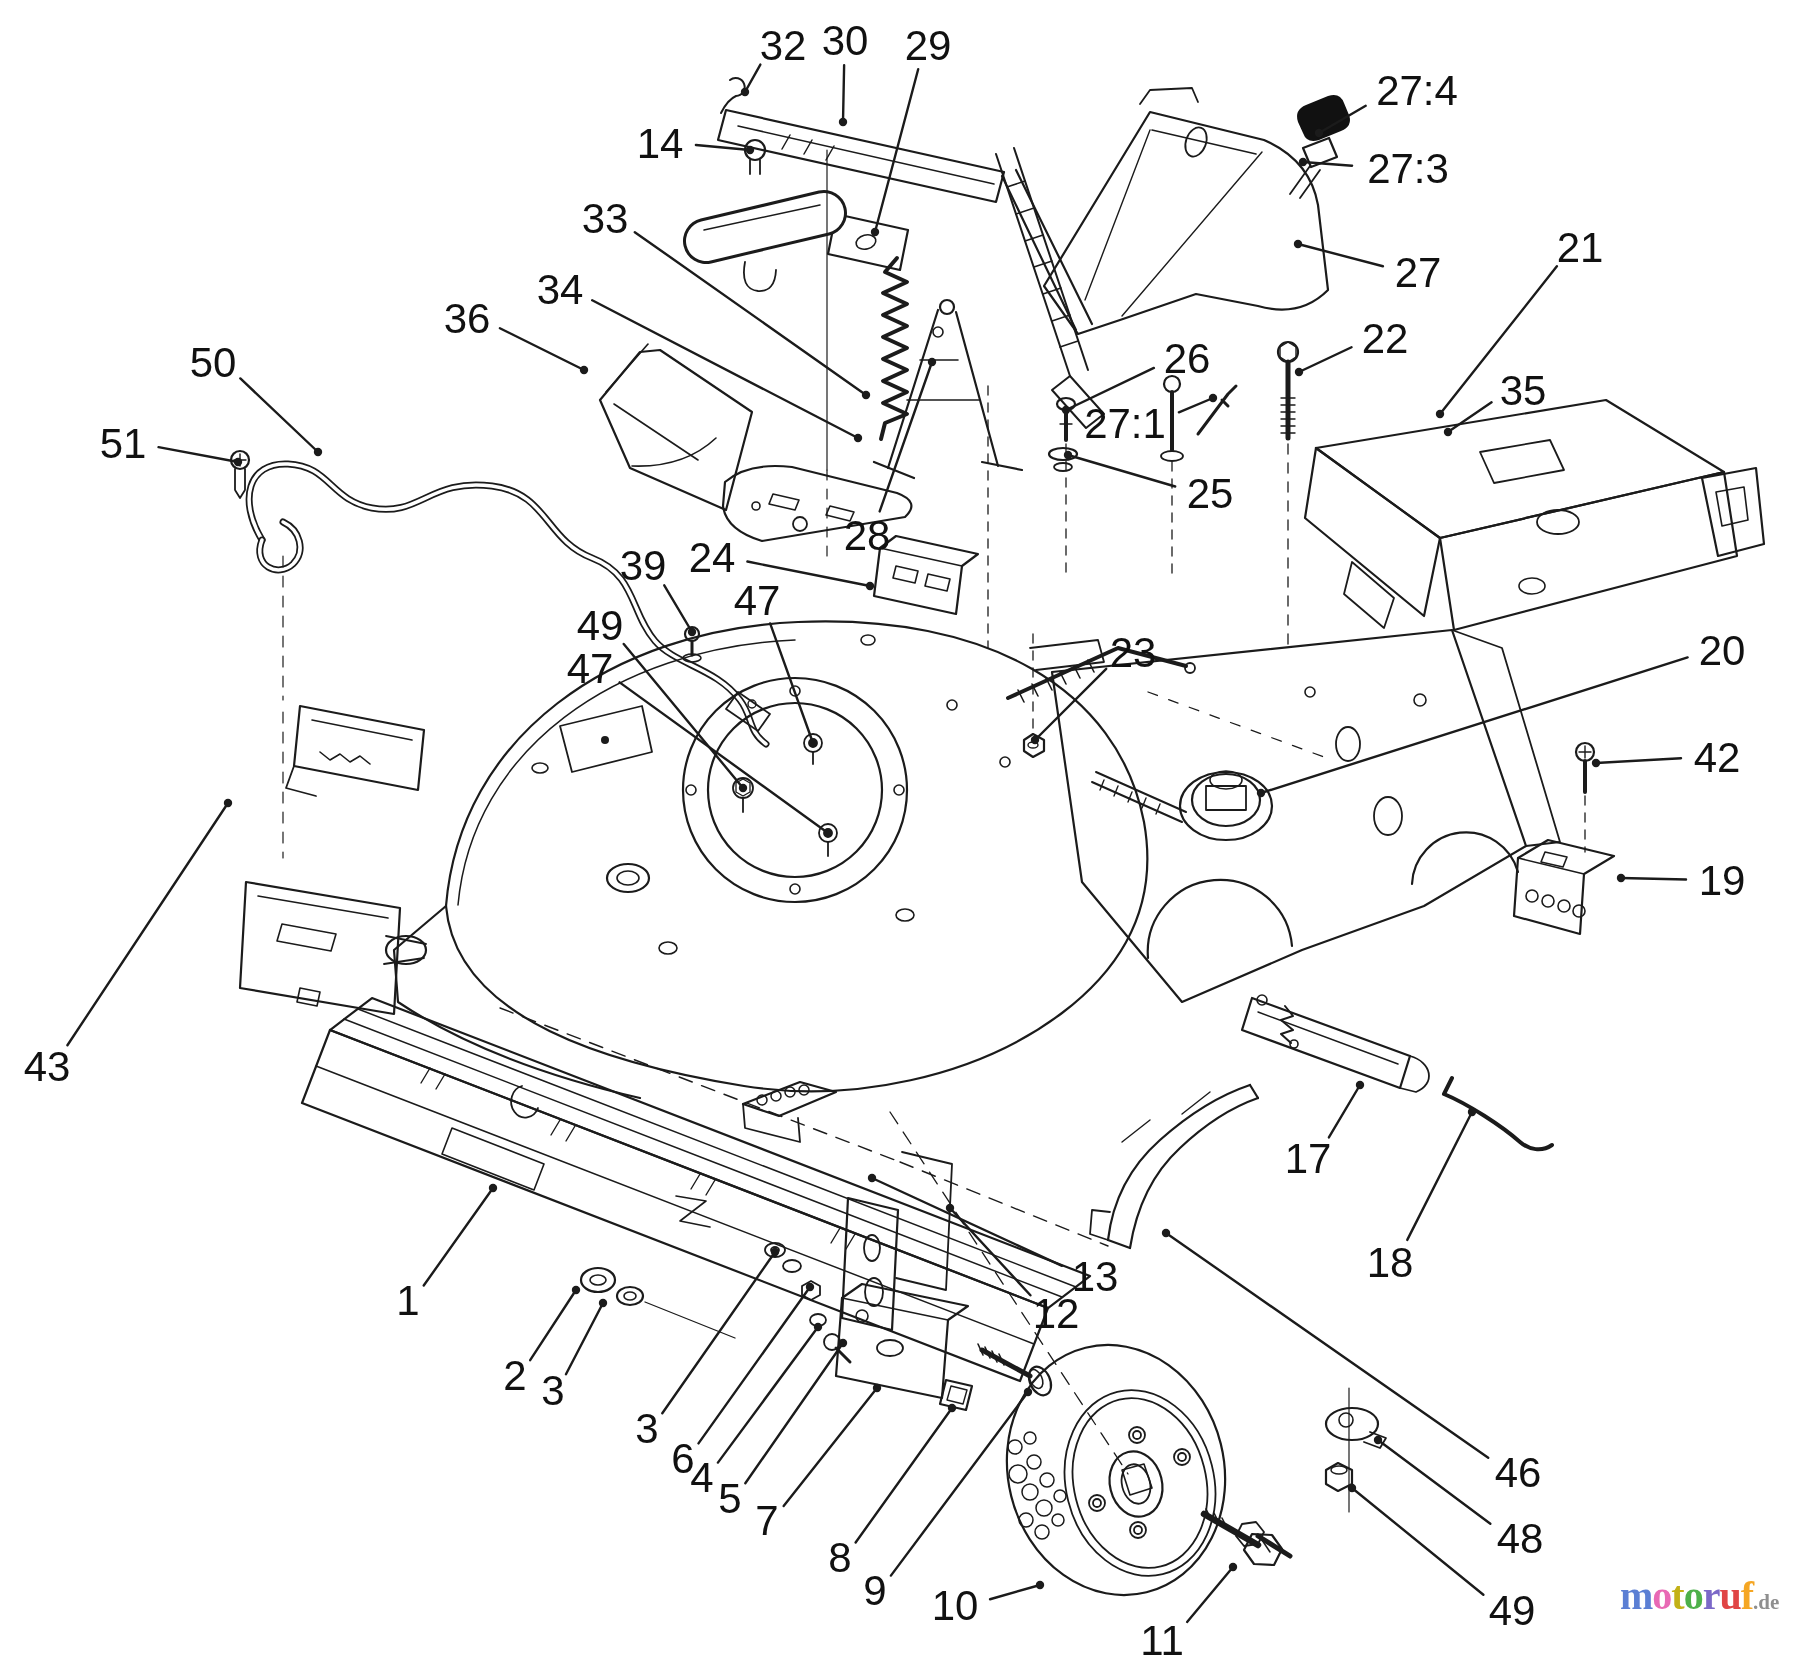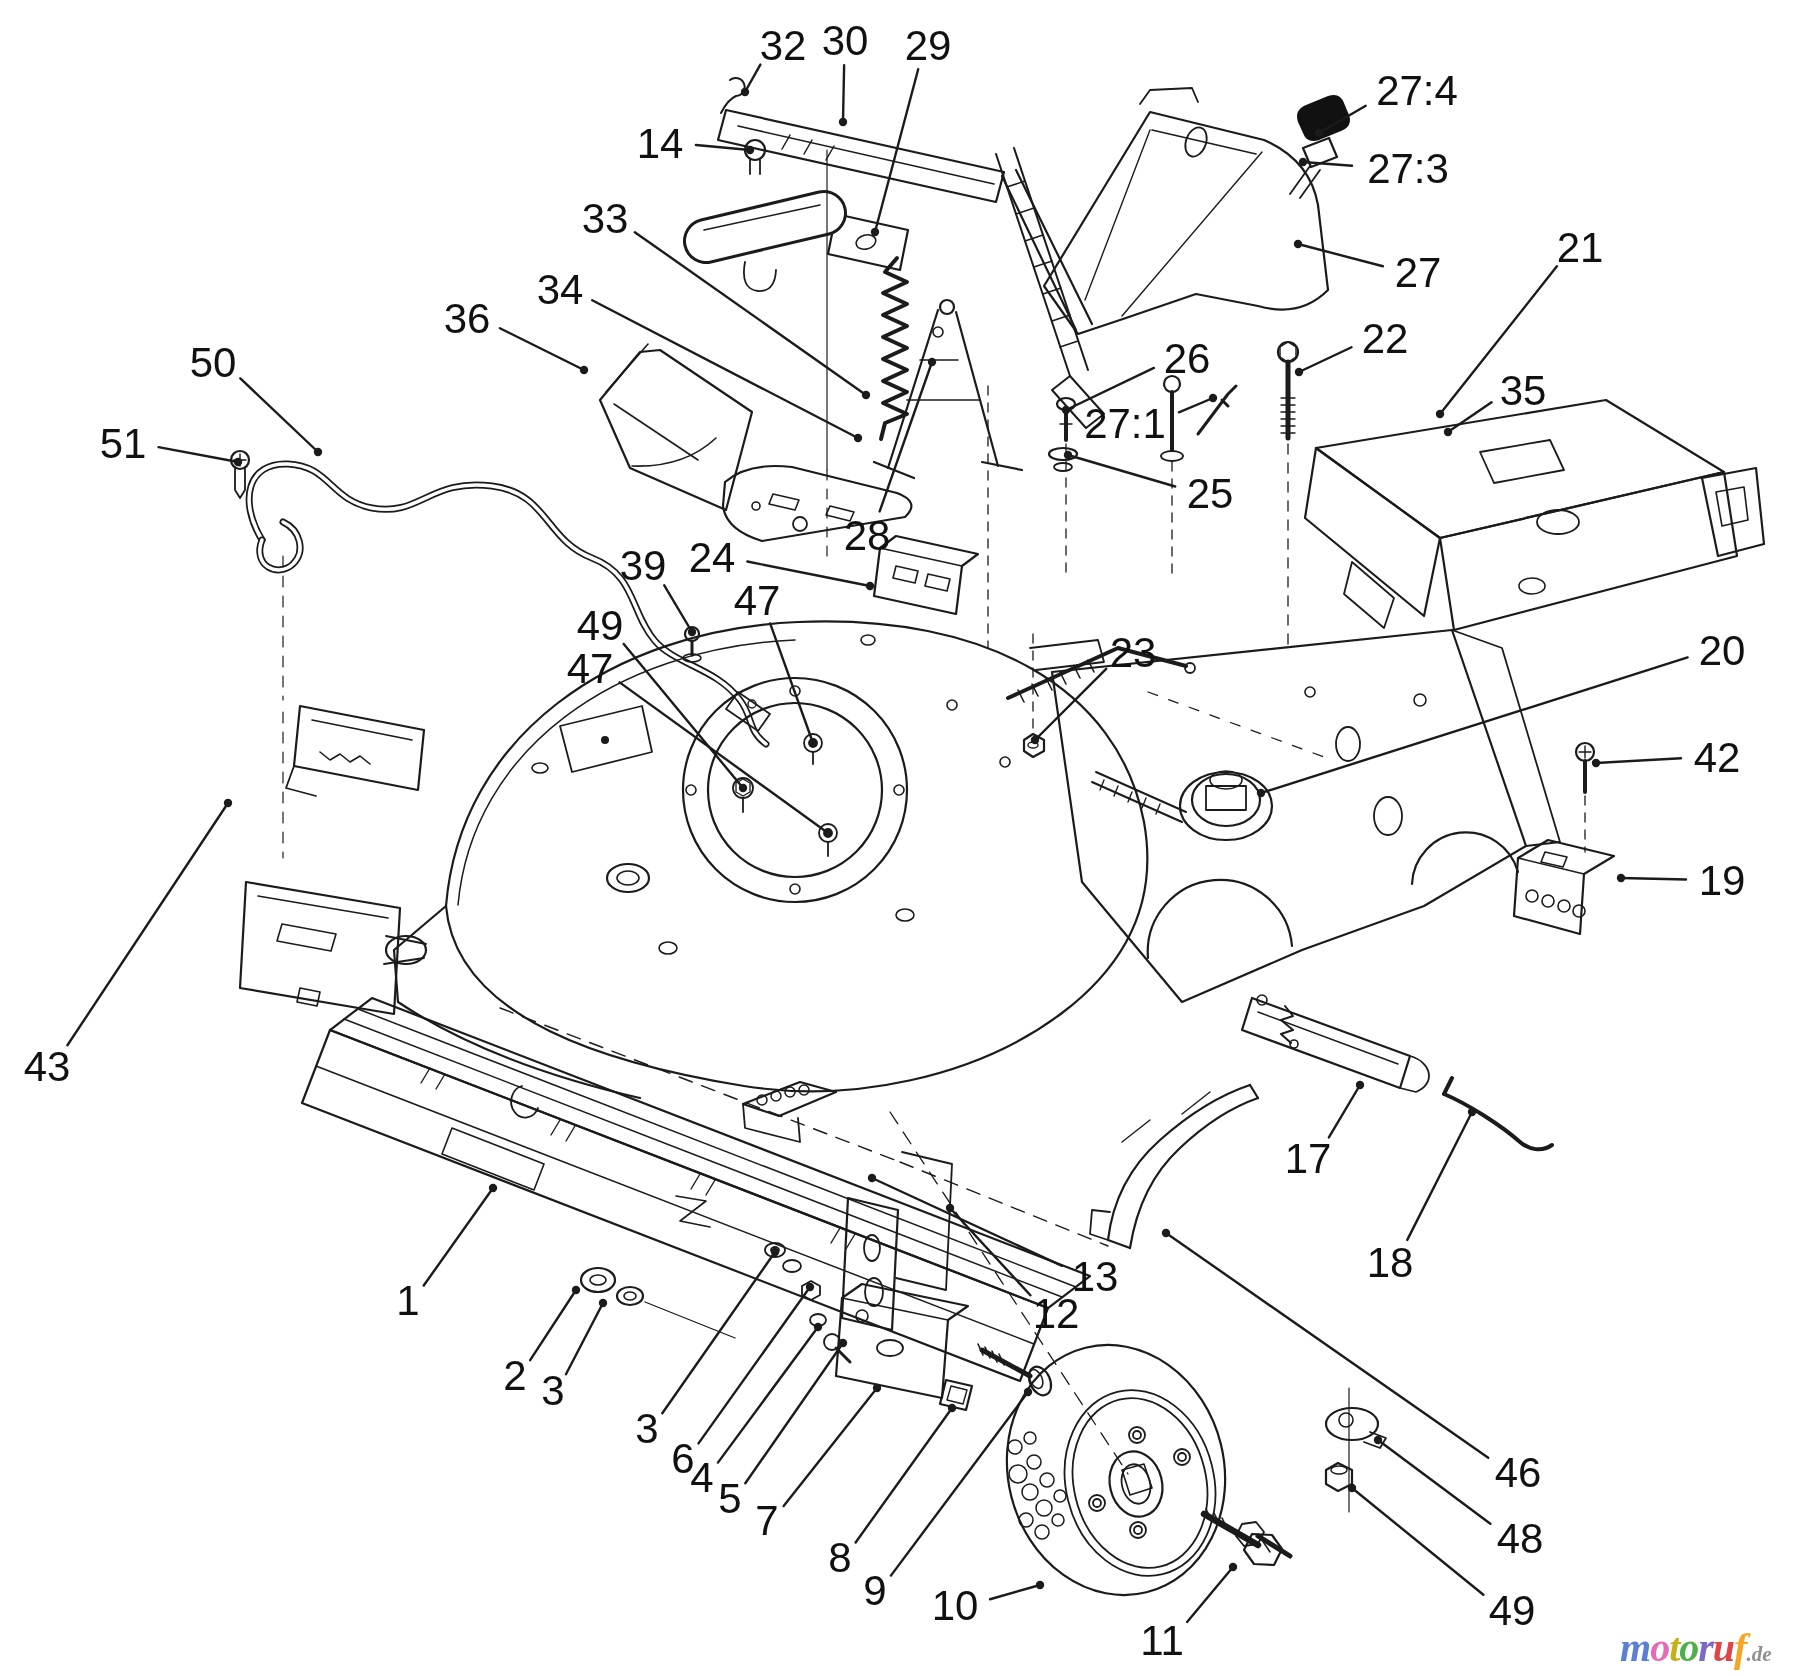--- a/index.html
+++ b/index.html
@@ -1,23 +1,23 @@
 <!DOCTYPE html>
 <html><head>
 <meta charset="utf-8">
 <style>
   html,body{margin:0;padding:0;background:#ffffff;}
   body{width:1800px;height:1676px;position:relative;overflow:hidden;
        font-family:"Liberation Sans", sans-serif;}
   .stage{position:absolute;inset:0;}
   svg{display:block;}
   .callout-text{font-family:"Liberation Sans", sans-serif;fill:#111;}
-  .logo{position:absolute;left:1620px;top:1628px;width:176px;height:42px;
+  .logo{position:absolute;left:1620px;top:1576px;width:176px;height:42px;
         font-family:"Liberation Serif", serif;font-weight:bold;font-size:40px;
-        line-height:40px;white-space:nowrap;letter-spacing:-1px;font-style:italic;}
+        line-height:40px;white-space:nowrap;letter-spacing:-1px;}
   .logo .suffix{font-size:21px;font-weight:bold;letter-spacing:0;}
 </style>
 </head>
 <body>
 
 <div class="stage">
 <svg viewBox="0 0 1800 1676" width="1800" height="1676" stroke="#1b1b1b" fill="none" stroke-width="2.2" stroke-linejoin="round" stroke-linecap="round">
 
   <g>
     <path d="M726,110 L1004,172 L996,202 L718,140 Z"></path>

